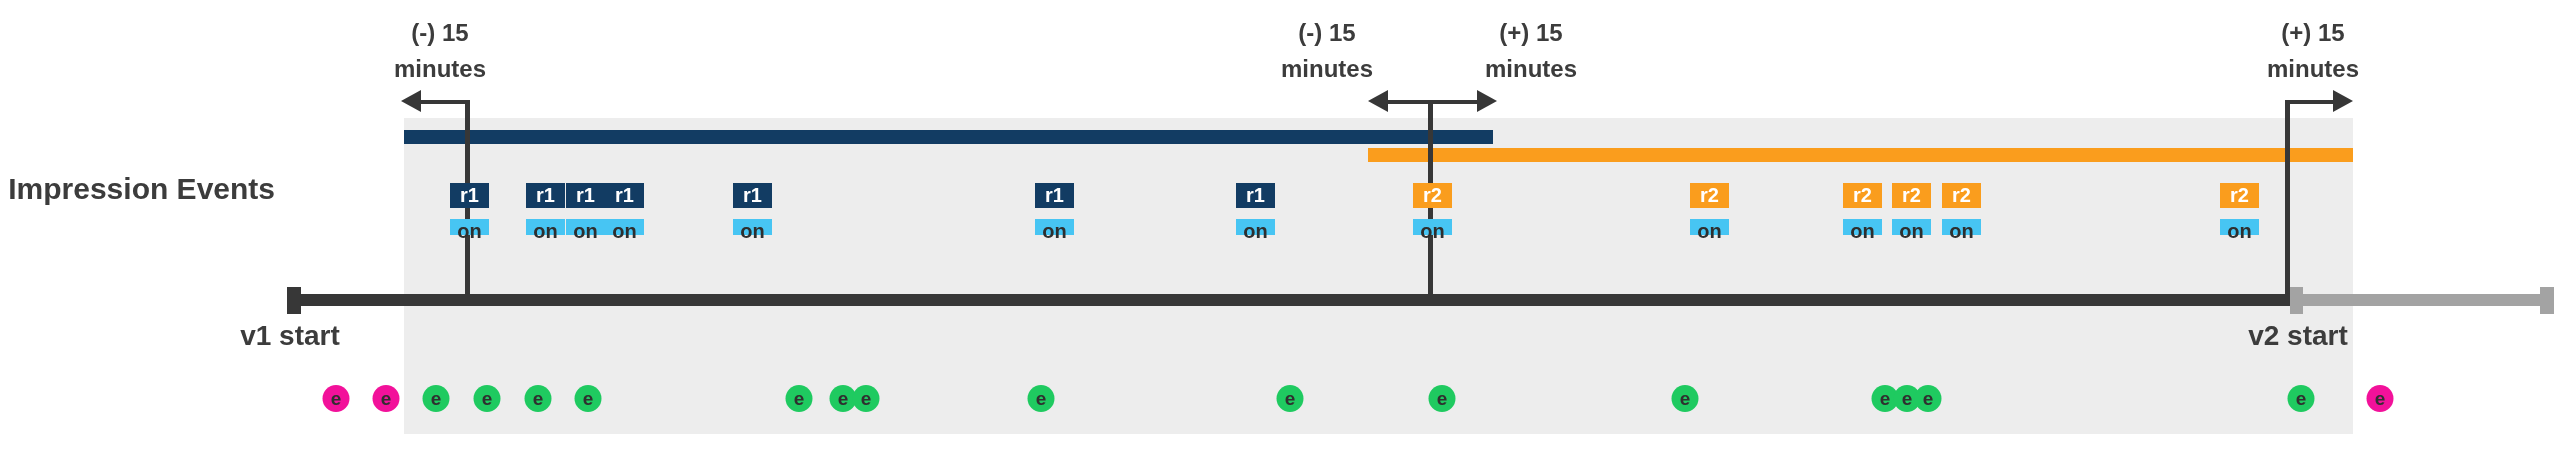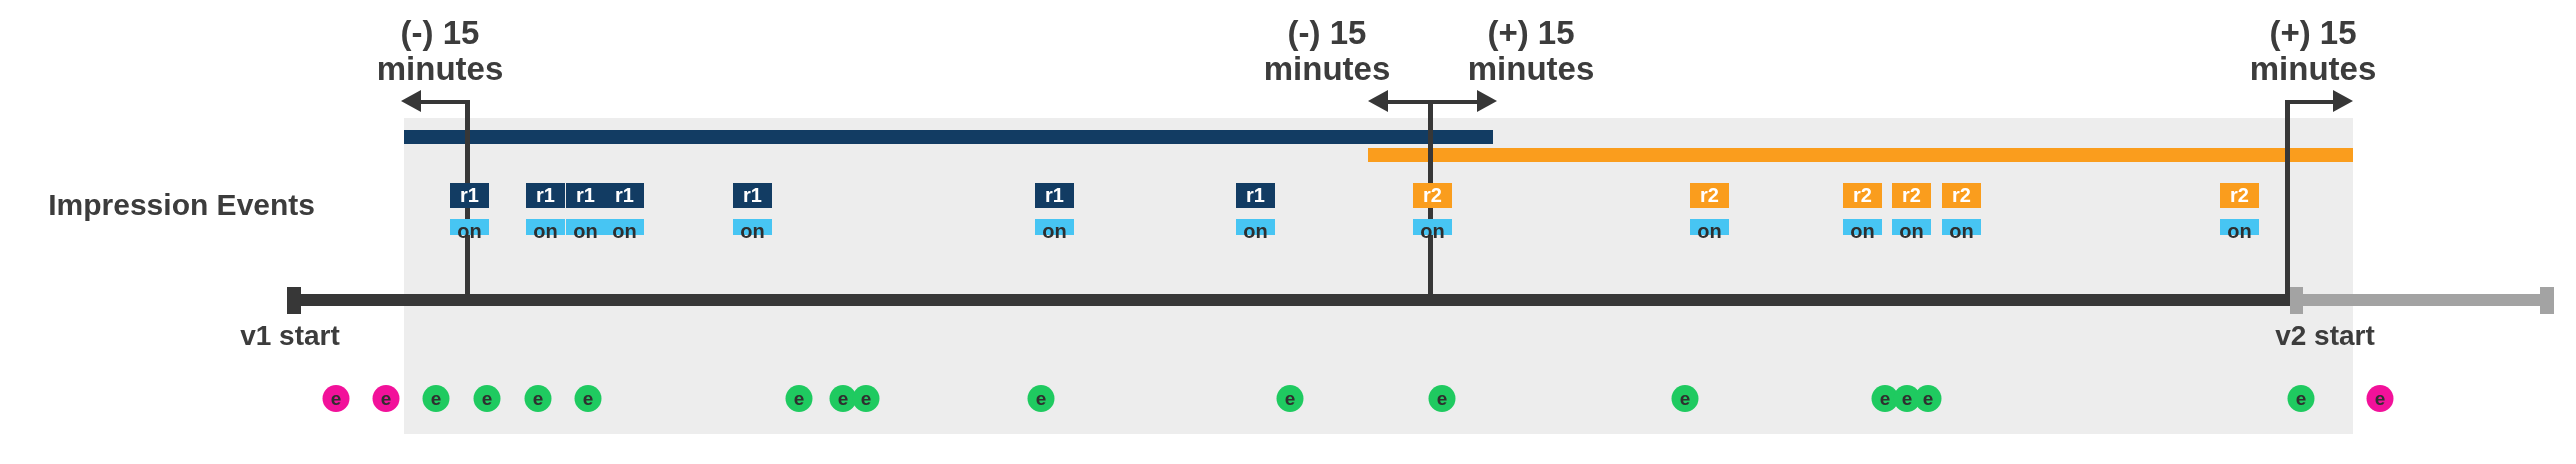--- a/index.html
+++ b/index.html
@@ -20,35 +20,35 @@
   .vline{position:absolute; width:4.7px; top:100px; height:195px;
     background:var(--timeline-dark); z-index:3;}
   #vline-left{left:465px;} #vline-mid{left:1428px;} #vline-right{left:2285px;}
   .arrow-line{position:absolute; height:3.8px; top:100px;
     background:var(--timeline-dark); z-index:3;}
   .arrow-head{position:absolute; width:0; height:0; top:90px;
     border-top:11.3px solid transparent; border-bottom:11.3px solid transparent; z-index:3;}
   .arrow-head.left{border-right:20px solid var(--timeline-dark);}
   .arrow-head.right{border-left:20px solid var(--timeline-dark);}
   .ann-text{position:absolute; top:15px; transform:translateX(-50%);
-    text-align:center; font-size:33px; line-height:36px; font-weight:600;
+    text-align:center; font-size:24px; line-height:36px; font-weight:600;
     color:var(--text); white-space:nowrap; z-index:4;}
   .row-label{position:absolute; left:0; width:275px; text-align:right;
     font-size:30px; font-weight:600; color:var(--text); white-space:nowrap; z-index:4;}
-  #label-impression{top:188px;padding-left:40px;} #label-external{top:382px;}
+  #label-impression{top:172px;} #label-external{top:382px;}
   .tl-seg{position:absolute; top:294px; height:12.2px; z-index:5;}
   #tl-dark{background:var(--timeline-dark);}
   #tl-gray{background:var(--timeline-gray);}
   .tick{position:absolute; top:287px; height:27px; z-index:6;}
   #tick-v1{left:287px; width:14px; background:var(--timeline-dark);}
   #tick-v2{left:2290px; width:13px; background:var(--timeline-gray);}
   #tick-end{left:2540px; width:14px; background:var(--timeline-gray);}
   .start-label{position:absolute; top:320px; transform:translateX(-50%);
     font-size:28px; font-weight:600; color:var(--text); white-space:nowrap; z-index:6;}
-  #v1-label{left:290px;} #v2-label{left:2298px;margin-left:27px;}
+  #v1-label{left:290px;} #v2-label{left:2298px;}
   .badge-col{position:absolute; top:183px; transform:translateX(-50%);
     display:flex; flex-direction:column; gap:10.3px; align-items:center; z-index:7;}
   .chip{width:39px; height:25.4px; line-height:25.4px; text-align:center;
     font-size:20px; font-weight:700;margin-left:7px;}
   .chip.r1{background:var(--navy); color:#ffffff;}
   .chip.r2{background:var(--orange); color:#ffffff;}
   .chip.on{background:var(--light-blue); color:#2e2e2e; height:16px; line-height:24.4px;}
   .dot{position:absolute; top:385px; width:27px; height:27px; border-radius:50%;
     transform:translateX(-50%); text-align:center; line-height:27px;
     font-size:19px; font-weight:600; color:#2f2f2f; z-index:7;}

